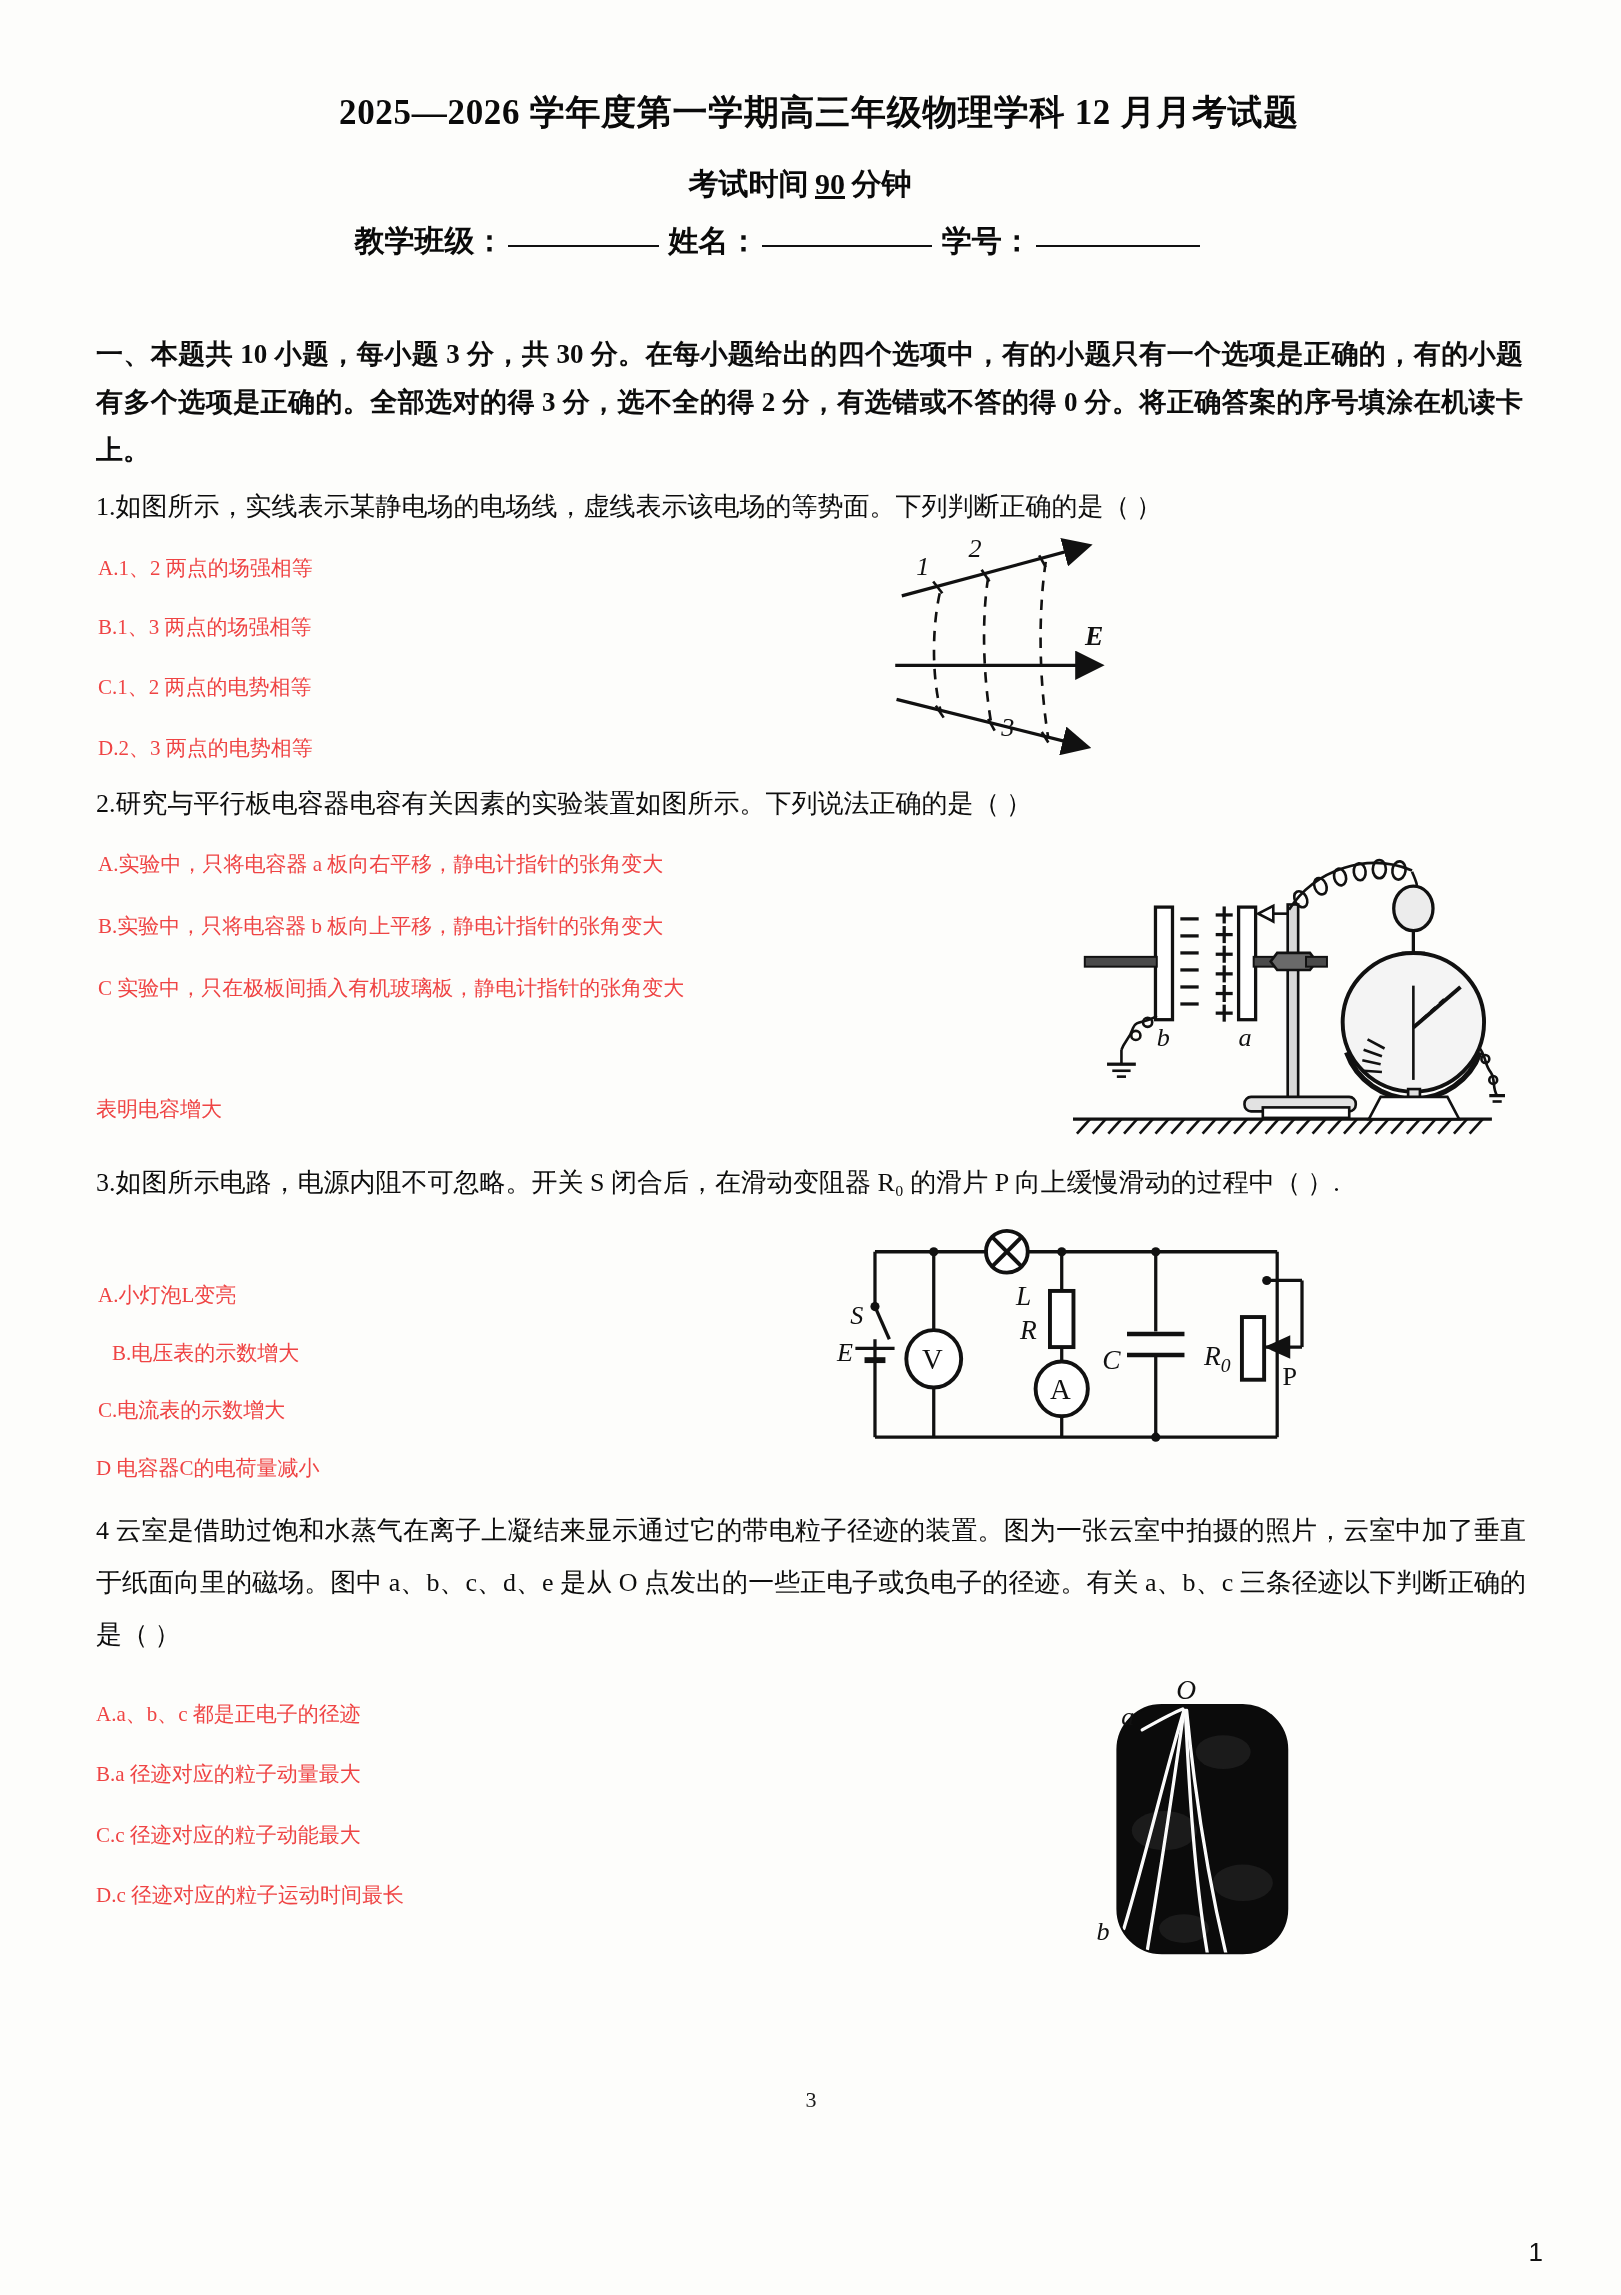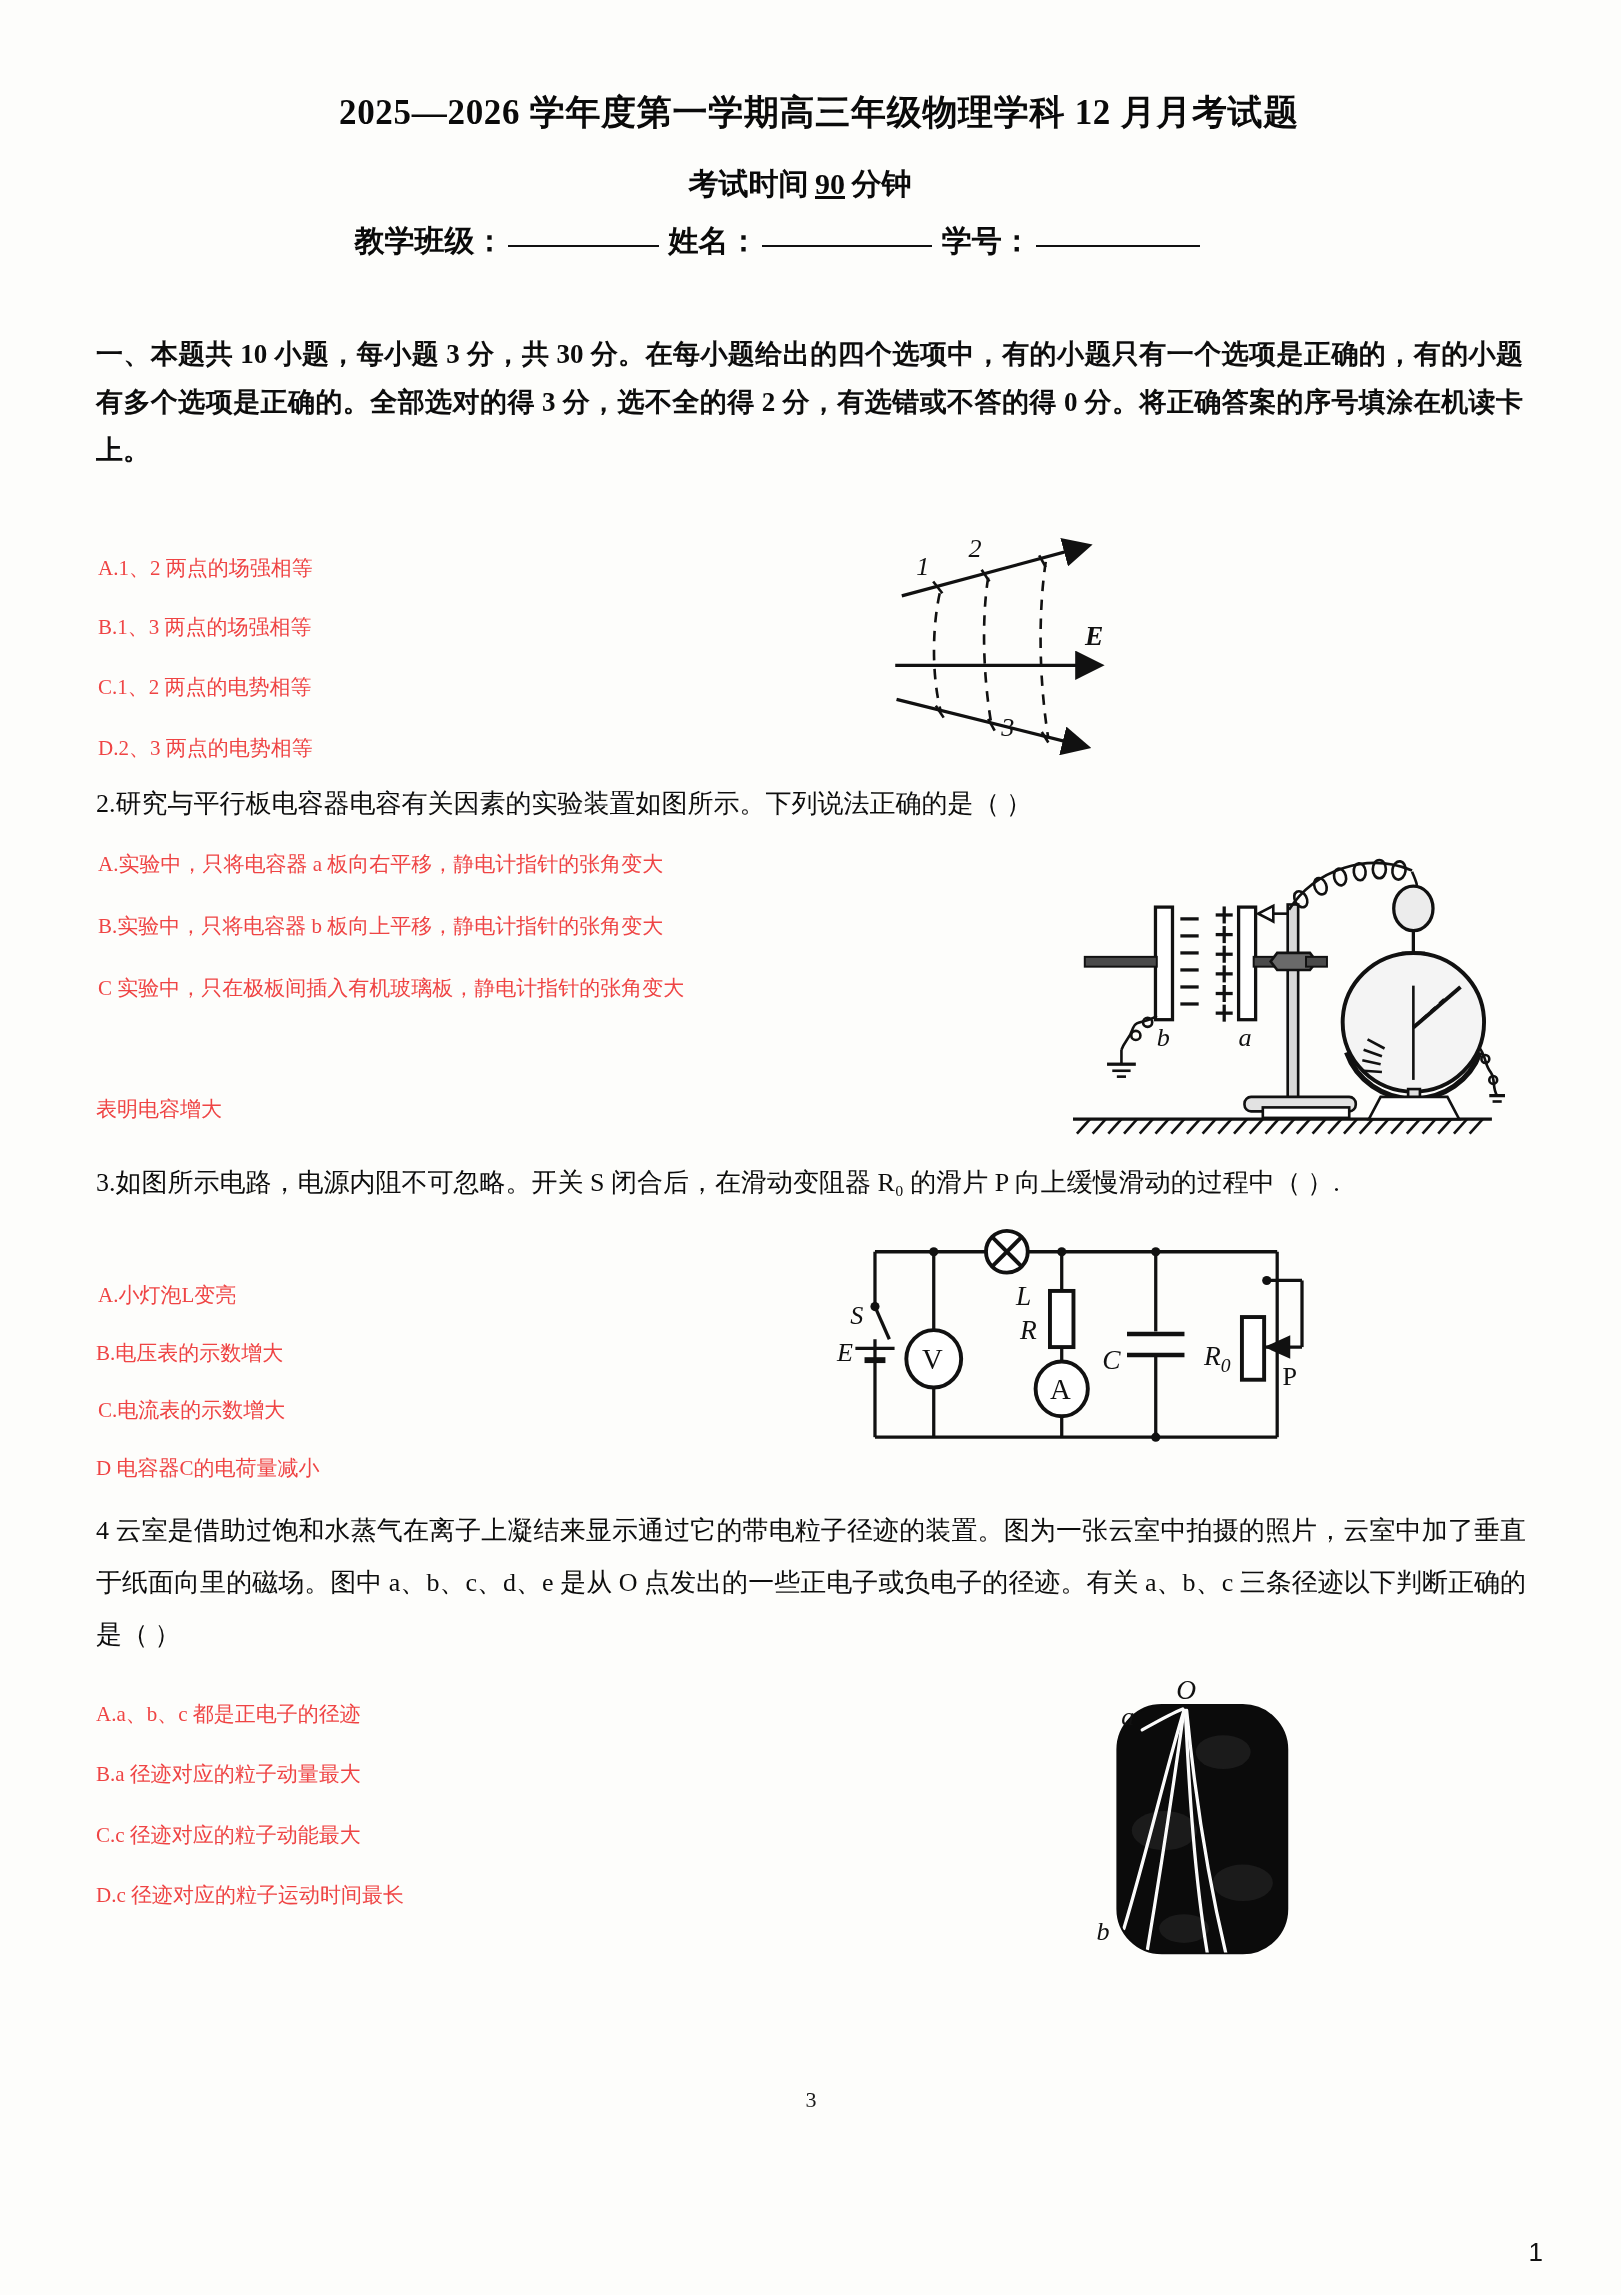--- a/index.html
+++ b/index.html
@@ -128,20 +128,21 @@
   <div class="exam-time">
     <span>考试时间</span><span class="ul">90</span><span>分钟</span>
   </div>
 
   <div class="id-row">
     <span>教学班级：</span><span class="blank-line bl-class"></span><span>姓名：</span><span class="blank-line bl-name"></span><span>学号：</span><span class="blank-line bl-id"></span>
   </div>
 
   <div class="para" style="top:330px; left:96px; width:1427px;">一、本题共 10 小题，每小题 3 分，共 30 分。在每小题给出的四个选项中，有的小题只有一个选项是正确的，有的小题有多个选项是正确的。全部选对的得 3 分，选不全的得 2 分，有选错或不答的得 0 分。将正确答案的序号填涂在机读卡上。</div>
 
+  <div class="qline" style="top:483px; left:96px;">1.如图所示，实线表示某静电场的电场线，虚线表示该电场的等势面。下列判断正确的是（        ）</div>
 
   <div class="opt" style="top:550px; left:98px;">A.1、2 两点的场强相等</div>
   <div class="opt" style="top:609px; left:98px;">B.1、3 两点的场强相等</div>
   <div class="opt" style="top:669px; left:98px;">C.1、2 两点的电势相等</div>
   <div class="opt" style="top:730px; left:98px;">D.2、3 两点的电势相等</div>
 
   <div class="fig" style="top:537px; left:890px; width:458px; height:216px;">
     <svg width="458" height="216" viewBox="0 0 700 330">
       <defs>
         <marker id="ah" markerWidth="9" markerHeight="9" refX="7" refY="4.5" orient="auto">
@@ -300,21 +301,21 @@
       <circle cx="630" cy="348" r="6" fill="none" stroke="#111" stroke-width="4"></circle>
       <circle cx="642" cy="380" r="6" fill="none" stroke="#111" stroke-width="4"></circle>
       <line x1="636" y1="404" x2="660" y2="404" stroke="#111" stroke-width="5"></line>
       <line x1="641" y1="413" x2="655" y2="413" stroke="#111" stroke-width="4"></line>
     </svg>
   </div>
 
   <div class="qblock" style="top:1157px; left:96px; width:1430px;">3.如图所示电路，电源内阻不可忽略。开关 S 闭合后，在滑动变阻器 R₀ 的滑片 P 向上缓慢滑动的过程中（    ）.</div>
 
   <div class="opt" style="top:1277px; left:98px;">A.小灯泡L变亮</div>
-  <div class="opt" style="top:1335px; left:96px;">B.电压表的示数增大</div>
+  <div class="opt" style="top:1335px; left:112px;">B.电压表的示数增大</div>
   <div class="opt" style="top:1392px; left:98px;">C.电流表的示数增大</div>
   <div class="opt" style="top:1450px; left:96px;">D 电容器C的电荷量减小</div>
 
   <div class="fig" style="top:1240px; left:851px; width:458px; height:222px;">
     <svg width="458" height="222" viewBox="0 0 700 340">
       <g stroke="#111" stroke-width="5" fill="none">
 
         <line x1="36" y1="18" x2="208" y2="18"></line>
         <line x1="268" y1="18" x2="652" y2="18"></line>
         <line x1="36" y1="18" x2="36" y2="98"></line>

